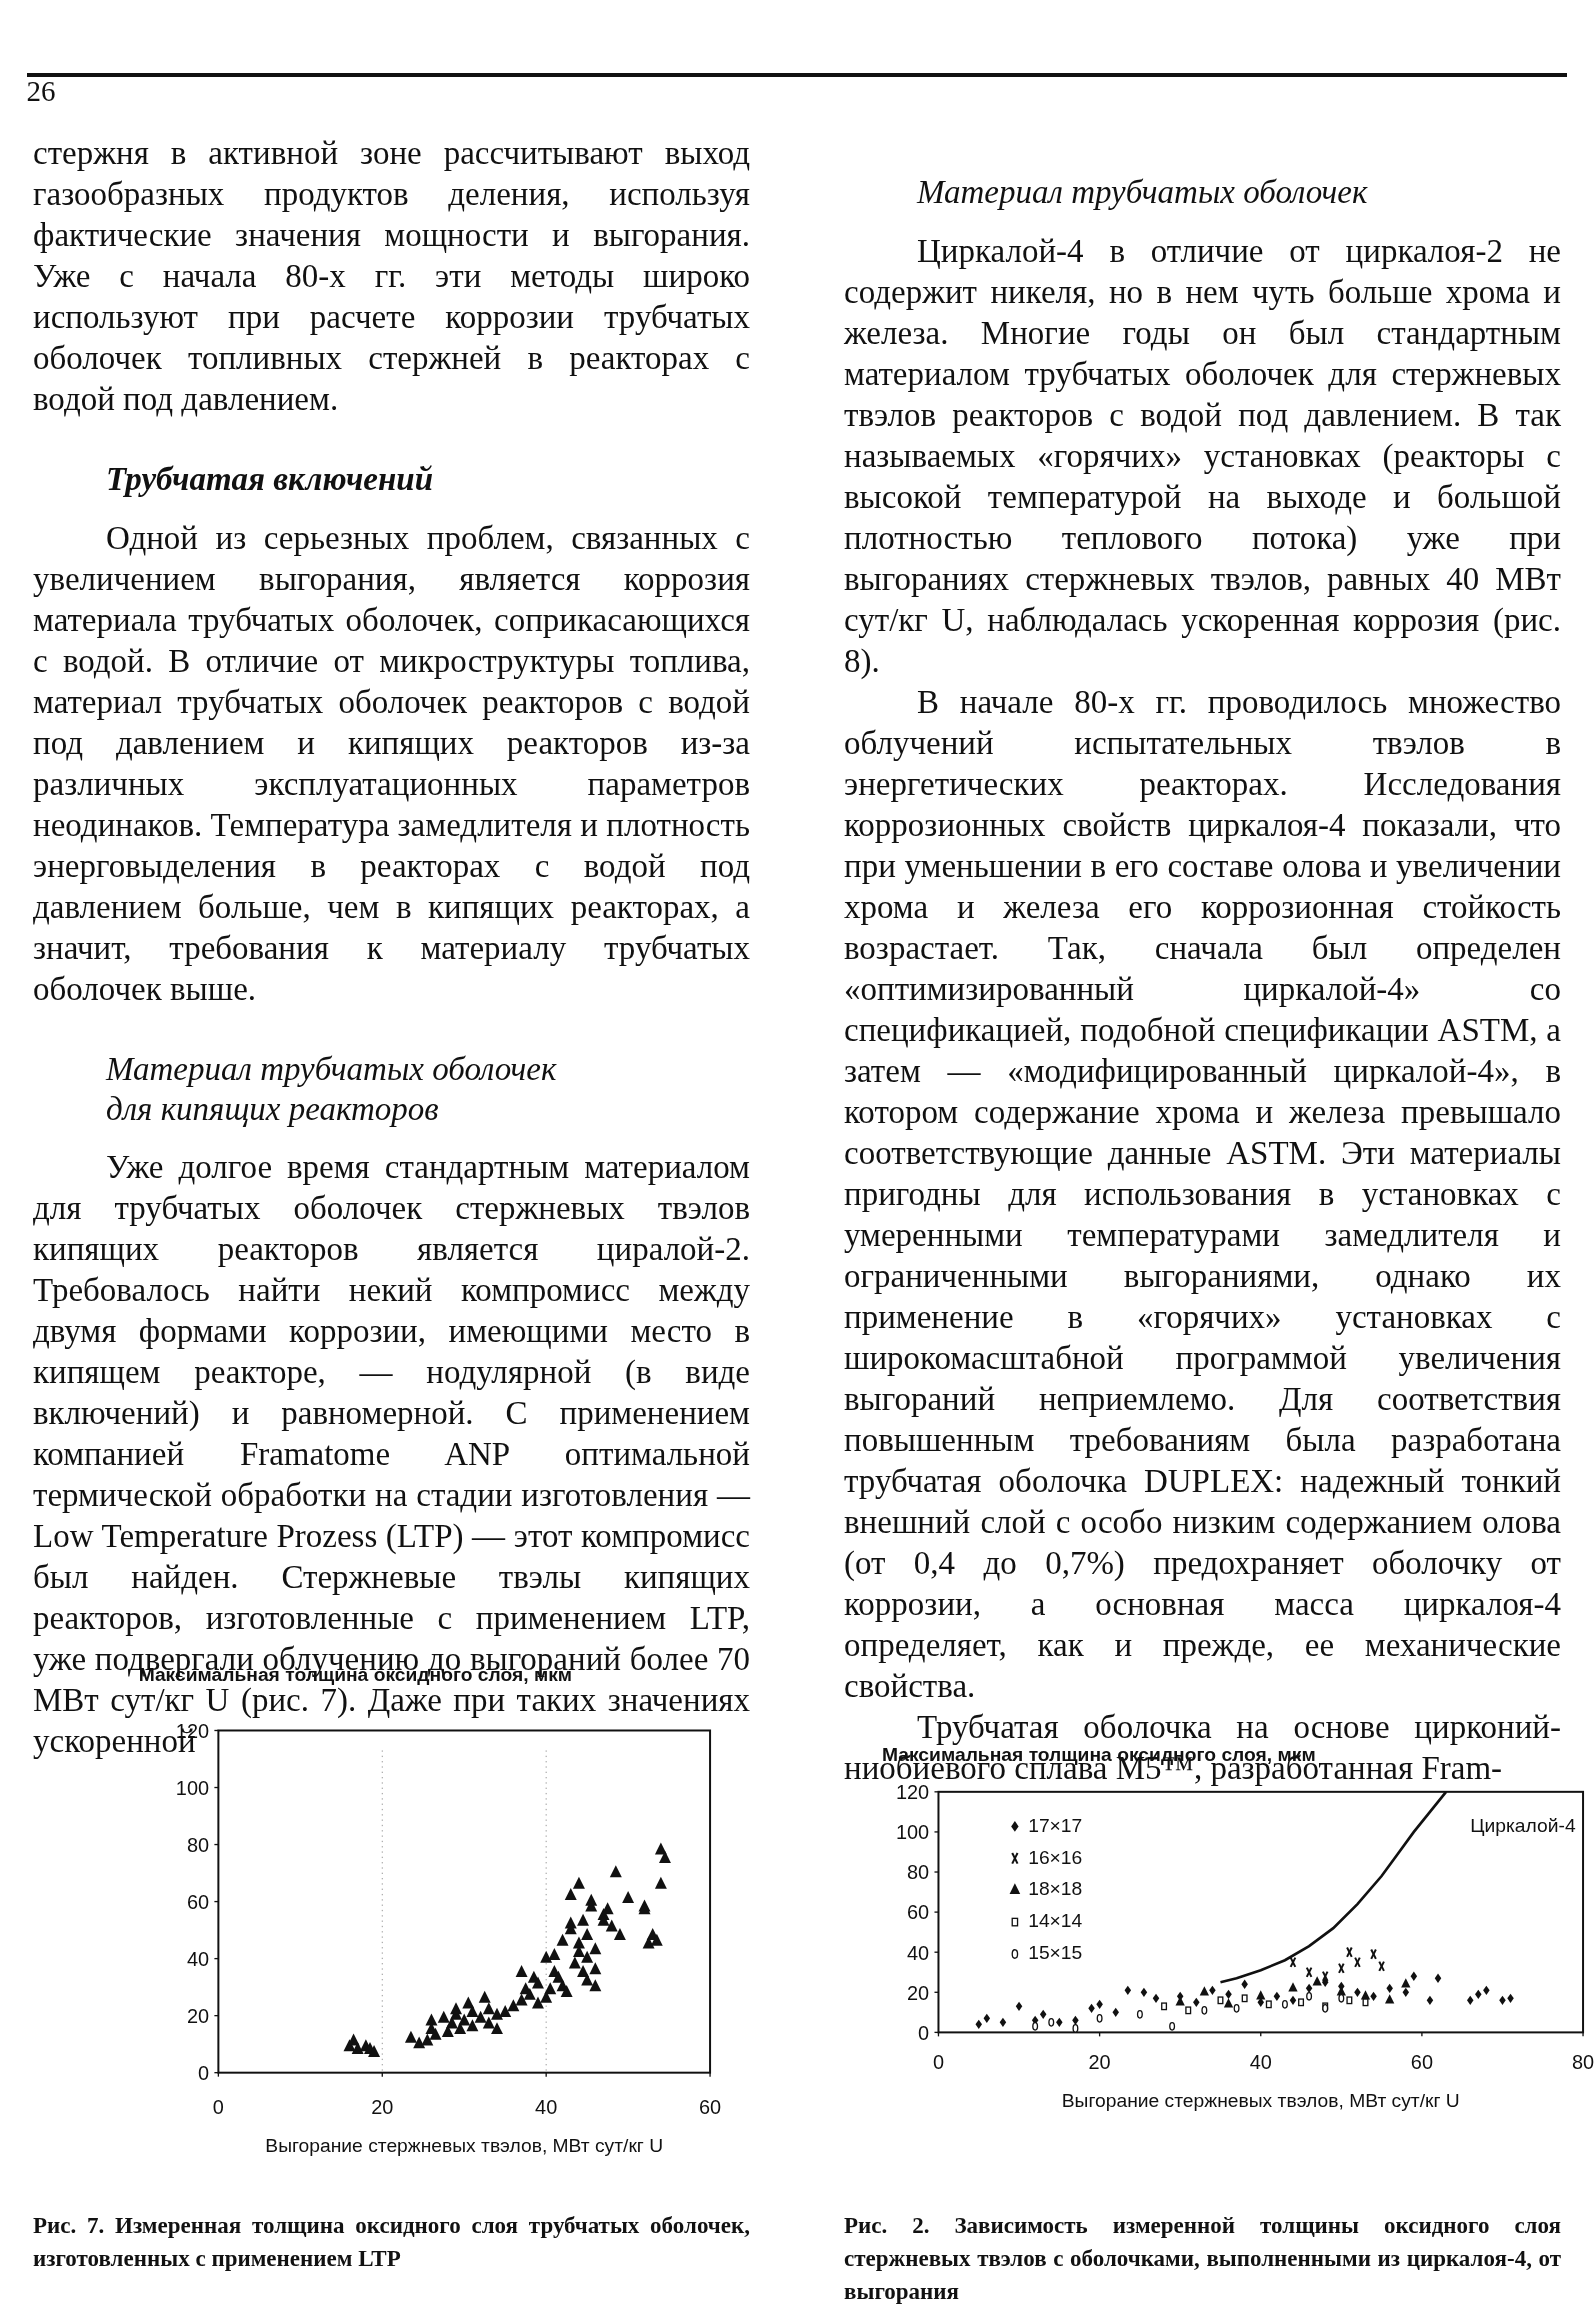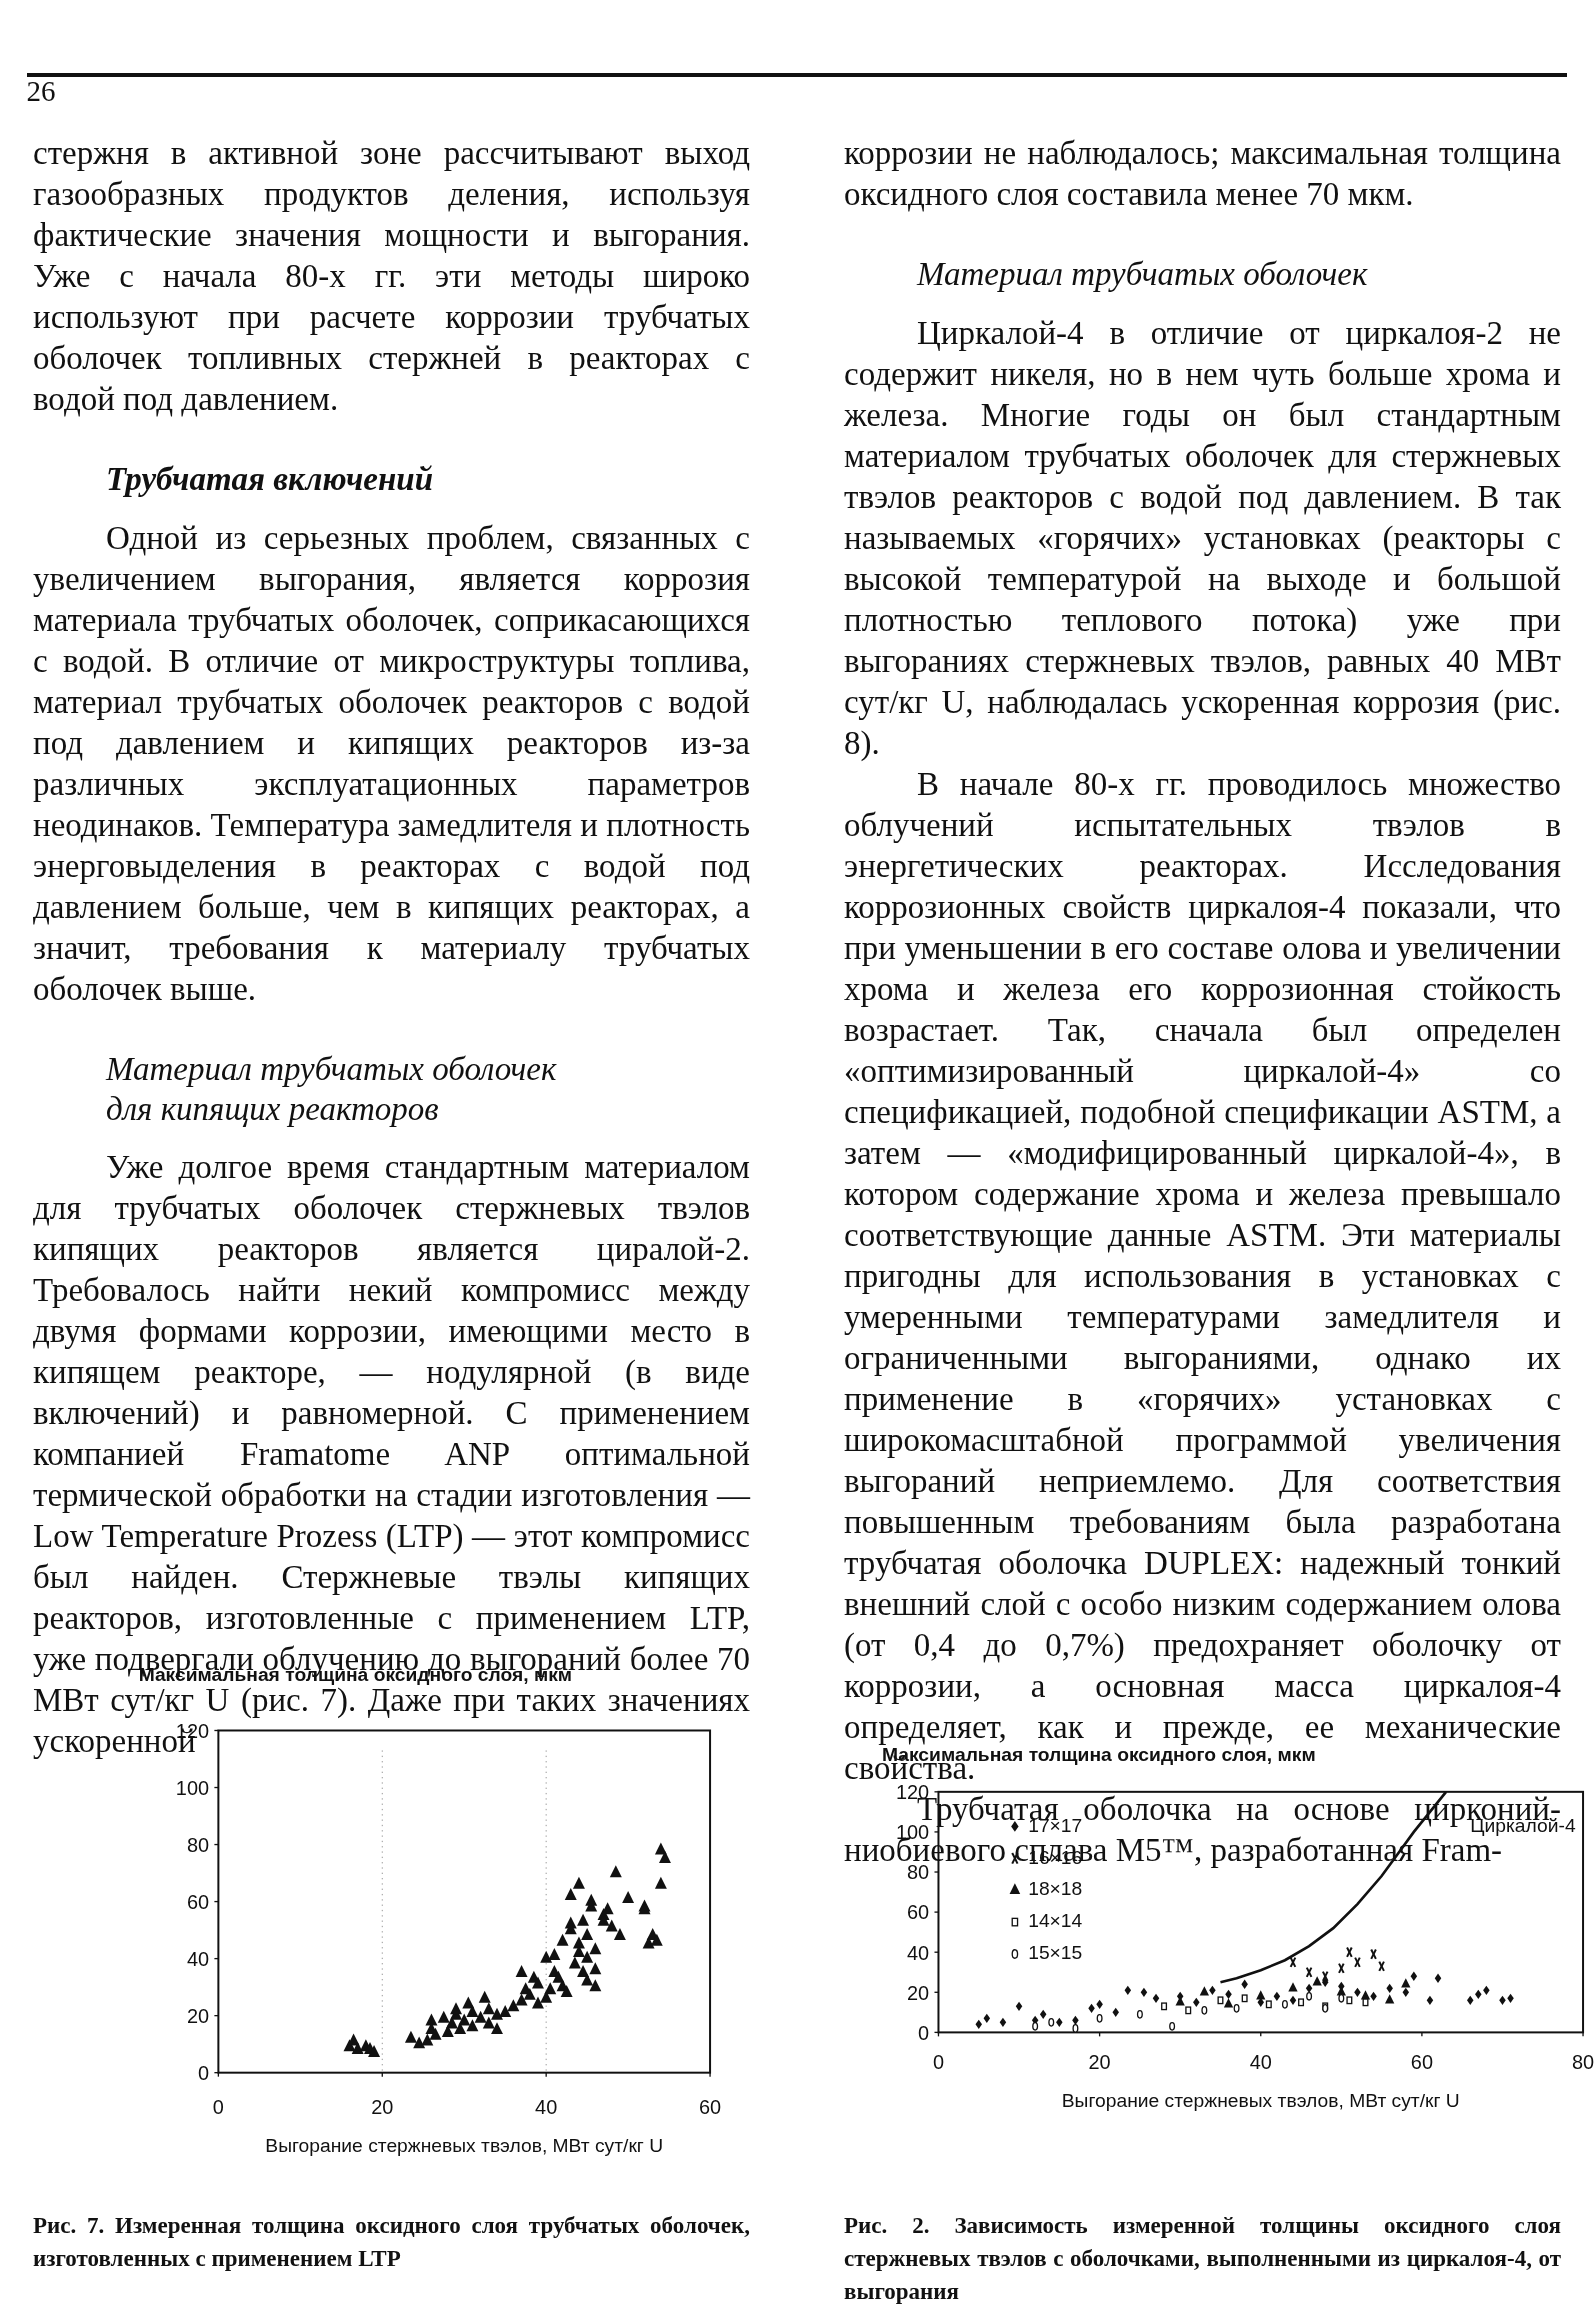--- a/index.html
+++ b/index.html
@@ -48,21 +48,20 @@
   <h3 class="bold">Трубчатая включений</h3>
   <p class="indent">Одной из серьезных проблем, связанных с увеличением выгорания, является коррозия материала трубчатых оболочек, соприкасающихся с водой. В отличие от микроструктуры топлива, материал трубчатых оболочек реакторов с водой под давлением и кипящих реакторов из-за различных эксплуатационных параметров неодинаков. Температура замедлителя и плотность энерговыделения в реакторах с водой под давлением больше, чем в кипящих реакторах, а значит, требования к материалу трубчатых оболочек выше.</p>
   <h3>
     <span>Материал трубчатых оболочек</span><br>
     <span>для кипящих реакторов</span>
   </h3>
   <p class="indent">Уже долгое время стандартным материалом для трубчатых оболочек стержневых твэлов кипящих реакторов является циралой-2. Требовалось найти некий компромисс между двумя формами коррозии, имеющими место в кипящем реакторе, — нодулярной (в виде включений) и равномерной. С применением компанией Framatome ANP оптимальной термической обработки на стадии изготовления — Low Temperature Prozess (LTP) — этот компромисс был найден. Стержневые твэлы кипящих реакторов, изготовленные с применением LTP, уже подвергали облучению до выгораний более 70 МВт сут/кг U (рис. 7). Даже при таких значениях ускоренной</p>
 </div>
 
 <div class="col right">
-  <p>коррозии не наблюдалось; максимальная толщина оксидного слоя составила менее 70 мкм.</p>
   <h3>
     <span>Материал трубчатых оболочек</span><br>
   </h3>
   <p class="indent">Циркалой-4 в отличие от циркалоя-2 не содержит никеля, но в нем чуть больше хрома и железа. Многие годы он был стандартным материалом трубчатых оболочек для стержневых твэлов реакторов с водой под давлением. В так называемых «горячих» установках (реакторы с высокой температурой на выходе и большой плотностью теплового потока) уже при выгораниях стержневых твэлов, равных 40 МВт сут/кг U, наблюдалась ускоренная коррозия (рис. 8).</p>
   <p class="indent">В начале 80-х гг. проводилось множество облучений испытательных твэлов в энергетических реакторах. Исследования коррозионных свойств циркалоя-4 показали, что при уменьшении в его составе олова и увеличении хрома и железа его коррозионная стойкость возрастает. Так, сначала был определен «оптимизированный циркалой-4» со спецификацией, подобной спецификации ASTM, а затем — «модифицированный циркалой-4», в котором содержание хрома и железа превышало соответствующие данные ASTM. Эти материалы пригодны для использования в установках с умеренными температурами замедлителя и ограниченными выгораниями, однако их применение в «горячих» установках с широкомасштабной программой увеличения выгораний неприемлемо. Для соответствия повышенным требованиям была разработана трубчатая оболочка DUPLEX: надежный тонкий внешний слой с особо низким содержанием олова (от 0,4 до 0,7%) предохраняет оболочку от коррозии, а основная масса циркалоя-4 определяет, как и прежде, ее механические свойства.</p>
   <p class="indent">Трубчатая оболочка на основе цирконий-ниобиевого сплава М5™, разработанная Fram-</p>
 </div>
 
 <div class="figure fig1">
   <svg id="chart0" width="598" height="545" viewBox="0 0 900 820">

